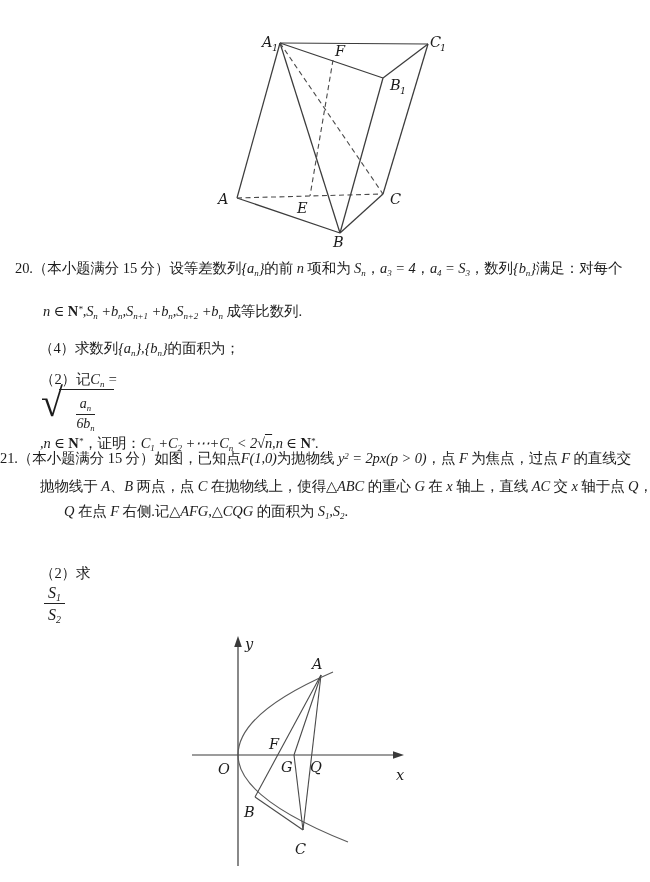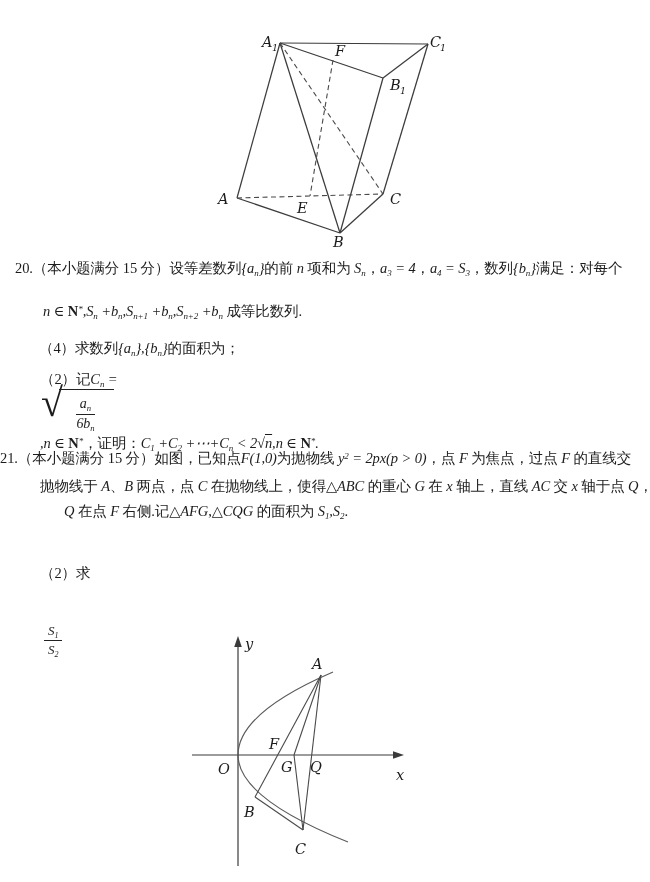--- a/index.html
+++ b/index.html
@@ -91,23 +91,23 @@
         </span>
       </span>
     </span>
     <span><span class="mi">,n ∈ </span><span class="mi mb">N</span><sup class="mi">*</sup><span class="mt">，证明：</span><span class="mi">C</span><sub class="mi">1</sub><span class="mi"> +C</span><sub class="mi">2</sub><span class="mi"> +⋯+C</span><sub class="mi">n</sub><span class="mi"> &lt; 2√</span><span class="ol mi">n</span><span class="mi">,n ∈ </span><span class="mi mb">N</span><sup class="mi">*</sup><span class="mi">.</span></span>
   </div>
 
   <div class="tline" style="top:448px; left:0;"><span class="mt">21.（本小题满分 15 分）如图，已知点</span><span class="mi">F(1,0)</span><span class="mt">为抛物线 </span><span class="mi">y</span><sup class="mi">2</sup><span class="mi"> = 2px(p &gt; 0)</span><span class="mt">，点 </span><span class="mi">F</span><span class="mt"> 为焦点，过点 </span><span class="mi">F</span><span class="mt"> 的直线交</span></div>
   <div class="tline" style="top:476px; left:40px;"><span class="mt">抛物线于 </span><span class="mi">A</span><span class="mt">、</span><span class="mi">B</span><span class="mt"> 两点，点 </span><span class="mi">C</span><span class="mt"> 在抛物线上，使得△</span><span class="mi">ABC</span><span class="mt"> 的重心 </span><span class="mi">G</span><span class="mt"> 在 </span><span class="mi">x</span><span class="mt"> 轴上，直线 </span><span class="mi">AC</span><span class="mt"> 交 </span><span class="mi">x</span><span class="mt"> 轴于点 </span><span class="mi">Q</span><span class="mt">，且</span></div>
   <div class="tline" style="top:501px; left:40px;margin-left:24px;"><span class="mi">Q</span><span class="mt"> 在点 </span><span class="mi">F</span><span class="mt"> 右侧.记△</span><span class="mi">AFG</span><span class="mt">,△</span><span class="mi">CQG</span><span class="mt"> 的面积为 </span><span class="mi">S</span><sub class="mi">1</sub><span class="mi">,S</span><sub class="mi">2</sub><span class="mt">.</span></div>
 
-  <div class="tline frow" style="top:563px; left:40px; height:48px;gap:40px;">
+  <div class="tline frow" style="top:563px; left:40px; height:48px;">
     <span><span class="mt">（2）求</span></span>
-    <span class="frac" style="font-size:13px; margin:0 4px;">
+    <span class="frac" style="font-size:16px; margin:0 4px;">
       <span class="fnum"><span class="mi">S</span><sub class="mi">1</sub></span>
       <span class="fden"><span class="mi">S</span><sub class="mi">2</sub></span>
     </span>
   </div>
 
   <svg style="left:185px; top:628px;" width="235" height="254" viewBox="185 628 235 254">
 
     <line class="axis" x1="238" y1="866" x2="238" y2="644"></line>
     <polygon class="arrow" points="238,636 234.2,647 241.8,647"></polygon>
     <line class="axis" x1="192" y1="755" x2="396" y2="755"></line>

